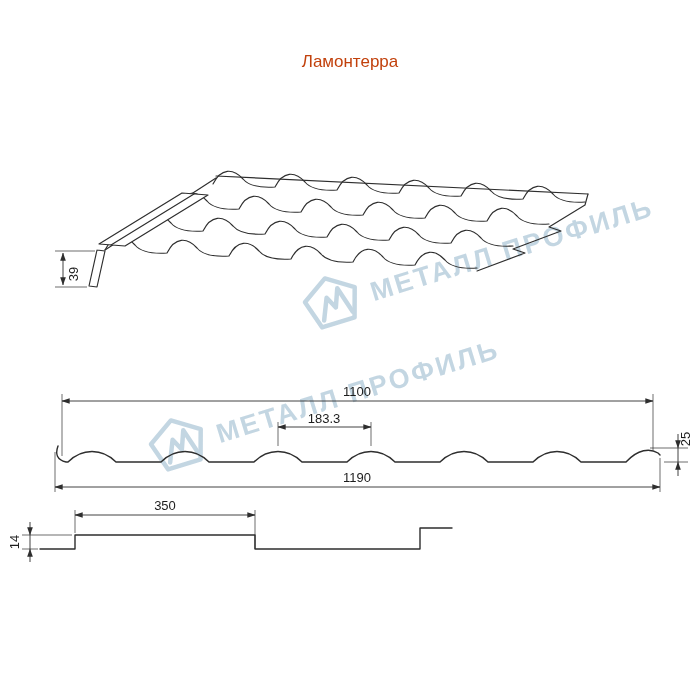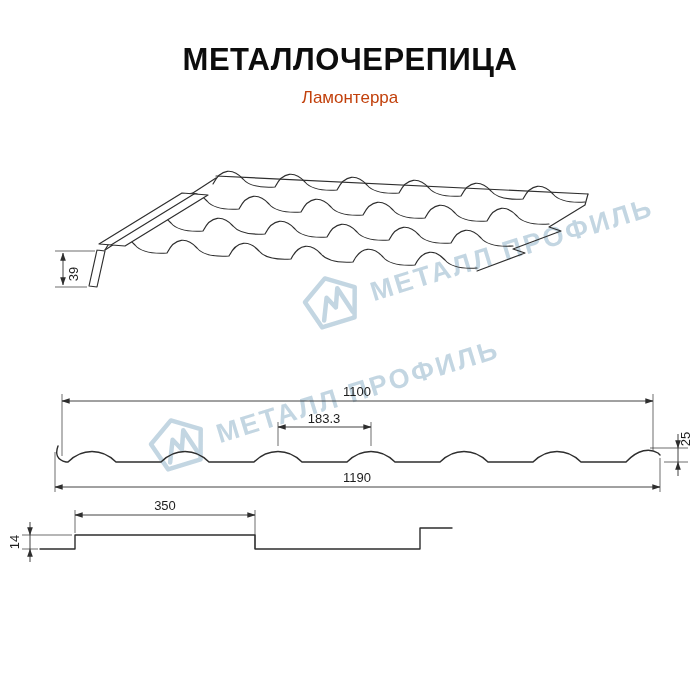--- a/index.html
+++ b/index.html
@@ -19,21 +19,20 @@
   .dim-label{font-size:13px;fill:#1d1d1d;font-family:"Liberation Sans",sans-serif;}
   .wm{opacity:.8;}
   .wm-text{font-size:27px;font-weight:bold;letter-spacing:2.5px;fill:#b5ccdb;
            font-family:"Liberation Sans",sans-serif;}
   .wm-shape{fill:none;stroke:#b5ccdb;stroke-width:4.5;stroke-linejoin:round;stroke-linecap:round;}
 </style>
 </head>
 <body>
 
 <div class="header">
-  <h1>МЕТАЛЛОЧЕРЕПИЦА</h1>
   <div class="subtitle">Ламонтерра</div>
 </div>
 
 <svg width="700" height="560" viewBox="0 0 700 560">
   <defs>
     <marker id="arrow" viewBox="0 0 10 10" refX="9.5" refY="5" markerWidth="9" markerHeight="9" orient="auto-start-reverse">
       <path d="M0,1.5 L10,5 L0,8.5 Z" fill="#2e2e2e"></path>
     </marker>
     <path id="tilerow" d="M105,110 c8,-16 20,-16 30,-5 c5,6 16,9 32,8 c8,-16 20,-16 30,-5 c5,6 16,9 32,8 c8,-16 20,-16 30,-5 c5,6 16,9 32,8 c8,-16 20,-16 30,-5 c5,6 16,9 32,8 c8,-16 20,-16 30,-5 c5,6 16,9 32,8 c8,-16 20,-16 30,-5 c5,6 16,9 32,8"></path>
     <g id="mp-logo">

